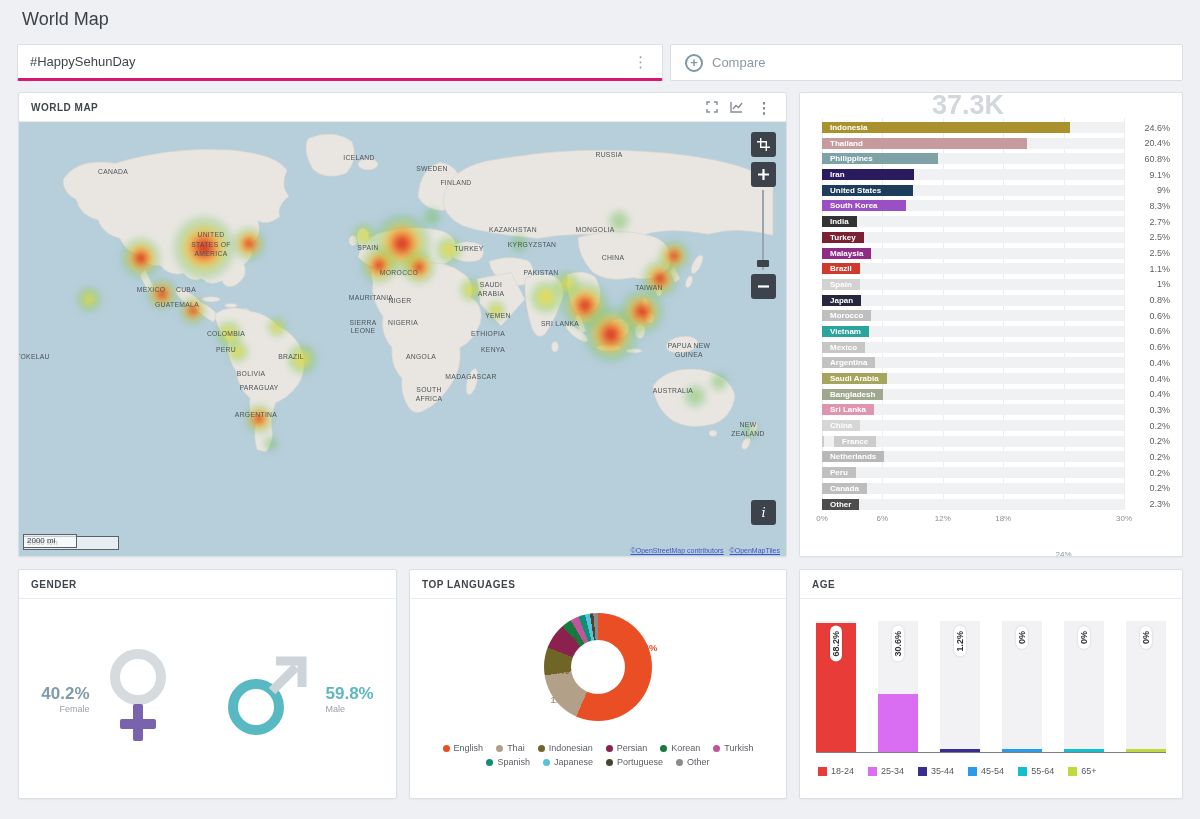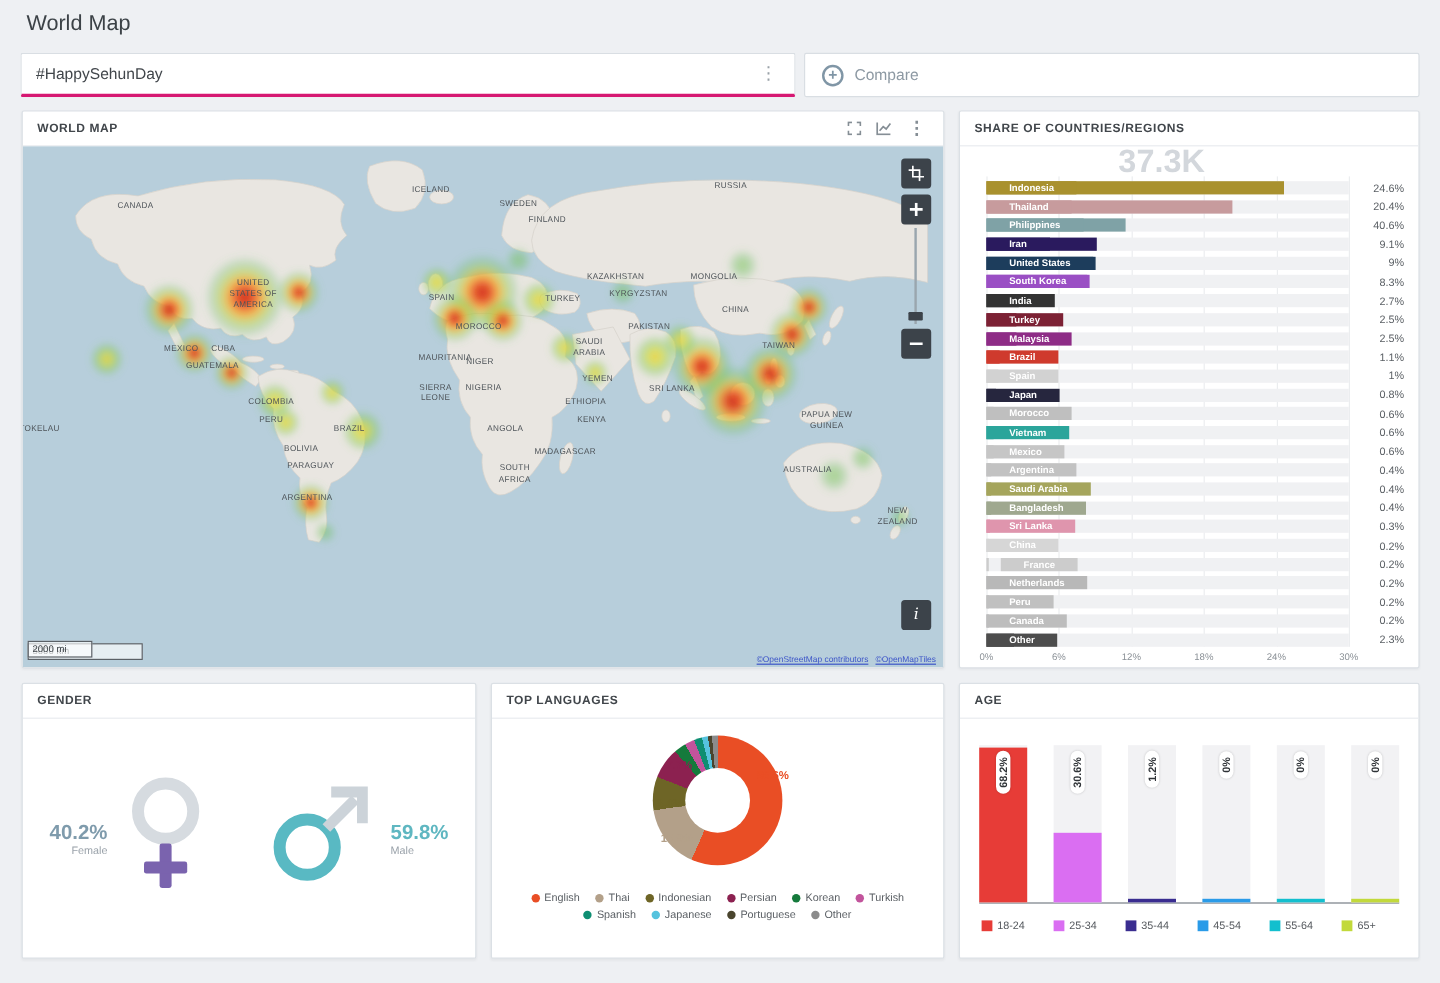--- a/index.html
+++ b/index.html
@@ -51,21 +51,21 @@
 
   
   .share-content { position:relative; flex:1; padding:12px 12px 0 22px; }
   .watermark { position:absolute; top:-3px; left:0; right:46px; text-align:center;
     font-size:27px; font-weight:bold; color:#d3d7dc; z-index:0; }
   .c-rows { position:relative; z-index:1; margin-top:17px; display:flex; flex-direction:column; gap:4.7px; }
   .c-grid { position:absolute; top:-4px; bottom:0; width:1px; background:#ebedef; z-index:0; }
   .c-row { display:flex; align-items:center; height:11px; position:relative; z-index:1; }
   .c-track { flex:1; height:11px; background:#f0f1f3; position:relative; }
   .c-fill { position:absolute; left:0; top:0; height:100%; }
-  .c-chip { position:absolute; left:0; top:0; height:11px; line-height:11px; padding:0 19px;
+  .c-chip { position:absolute; left:0; top:0; height:11px; line-height:11px; padding:0 8px;
     font-size:8px; font-weight:bold; color:#fff; white-space:nowrap; z-index:2; }
   .c-val { width:46px; text-align:right; font-size:9px; color:#5a5f64; flex:none; }
   .c-axis { position:relative; height:16px; margin-right:46px; margin-top:3px; }
   .c-axis span { position:absolute; transform:translateX(-50%); font-size:8px; color:#8a9096; top:1px; }
 
   
   .gender-content { flex:1; display:flex; align-items:center; justify-content:center; gap:16px; }
   .g-text { display:flex; flex-direction:column; }
   .g-val { font-size:17px; font-weight:bold; }
   .g-sub { font-size:9px; color:#9aa2aa; }
@@ -85,21 +85,21 @@
   .lg-dot { width:7px; height:7px; border-radius:50%; flex:none; }
 
   
   .age-content { flex:1; padding:22px 16px 0 16px; }
   .age-chart { display:flex; justify-content:center; gap:22px; height:132px; border-bottom:1px solid #787f86; }
   .a-col { width:40px; position:relative; background:#f2f2f4; }
   .a-bar { position:absolute; bottom:0; left:0; right:0; }
   .a-pill { position:absolute; top:5px; left:50%; transform:translateX(-50%) rotate(180deg);
     writing-mode:vertical-rl; background:#fff; border-radius:8px; padding:5px 1px;
     font-size:9px; font-weight:bold; color:#2f3337; box-shadow:0 0 2px rgba(0,0,0,.2); z-index:2; }
-  .age-legend { display:flex; justify-content:flex-start; gap:24px; margin-top:13px; margin-left:2px;
+  .age-legend { display:flex; justify-content:flex-start; gap:14px; margin-top:13px; margin-left:2px;
     font-size:9px; color:#55595e; }
   .al-item { display:flex; align-items:center; gap:4px; }
   .al-sq { width:9px; height:9px; flex:none; }
 </style>
 </head>
 <body>
 
 <div class="page-title">World Map</div>
 
 <div class="query-row">
@@ -310,23 +310,20 @@
       <div class="scale-box scale-km">5000 km</div>
       <div class="scale-box scale-mi">2000 mi</div>
       <div class="attribution">
         <a href="#">©OpenStreetMap contributors</a>
         <a href="#">©OpenMapTiles</a>
       </div>
     </div>
   </div>
 
   <div class="panel">
-    <div class="panel-header">
-      <span>SHARE OF COUNTRIES/REGIONS</span>
-    </div>
     <div class="share-content">
       <div class="watermark">37.3K</div>
       <div class="c-rows">
           <div class="c-grid" style="left: calc(0% + 0px);"></div>
           <div class="c-grid" style="left: calc(20% - 9.2px);"></div>
           <div class="c-grid" style="left: calc(40% - 18.4px);"></div>
           <div class="c-grid" style="left: calc(60% - 27.6px);"></div>
           <div class="c-grid" style="left: calc(80% - 36.8px);"></div>
           <div class="c-grid" style="left: calc(100% - 46px);"></div>
           <div class="c-row">
@@ -341,21 +338,21 @@
               <div class="c-fill" style="width: 68%; background: rgb(199, 155, 157);"></div>
               <span class="c-chip" style="background: rgb(199, 155, 157);">Thailand</span>
             </div>
             <span class="c-val">20.4%</span>
           </div>
           <div class="c-row">
             <div class="c-track">
               <div class="c-fill" style="width: 38.3333%; background: rgb(127, 162, 166);"></div>
               <span class="c-chip" style="background: rgb(127, 162, 166);">Philippines</span>
             </div>
-            <span class="c-val">40.6%</span>
+            <span class="c-val">60.8%</span>
           </div>
           <div class="c-row">
             <div class="c-track">
               <div class="c-fill" style="width: 30.3333%; background: rgb(42, 26, 94);"></div>
               <span class="c-chip" style="background: rgb(42, 26, 94);">Iran</span>
             </div>
             <span class="c-val">9.1%</span>
           </div>
           <div class="c-row">
             <div class="c-track">
@@ -503,21 +500,21 @@
               <span class="c-chip" style="background: rgb(77, 77, 77);">Other</span>
             </div>
             <span class="c-val">2.3%</span>
           </div>
         </div>
       <div class="c-axis">
           <span style="left: 0%;">0%</span>
           <span style="left: 20%;">6%</span>
           <span style="left: 40%;">12%</span>
           <span style="left: 60%;">18%</span>
-          <span style="left: 80%;">24%</span>
+          <span style="left: 80%; margin-top: 36px;">24%</span>
           <span style="left: 100%;">30%</span>
         </div>
     </div>
   </div>
 
   <div class="bottom-left">
     <div class="panel">
       <div class="panel-header">
           <span>GENDER</span>
         </div>

